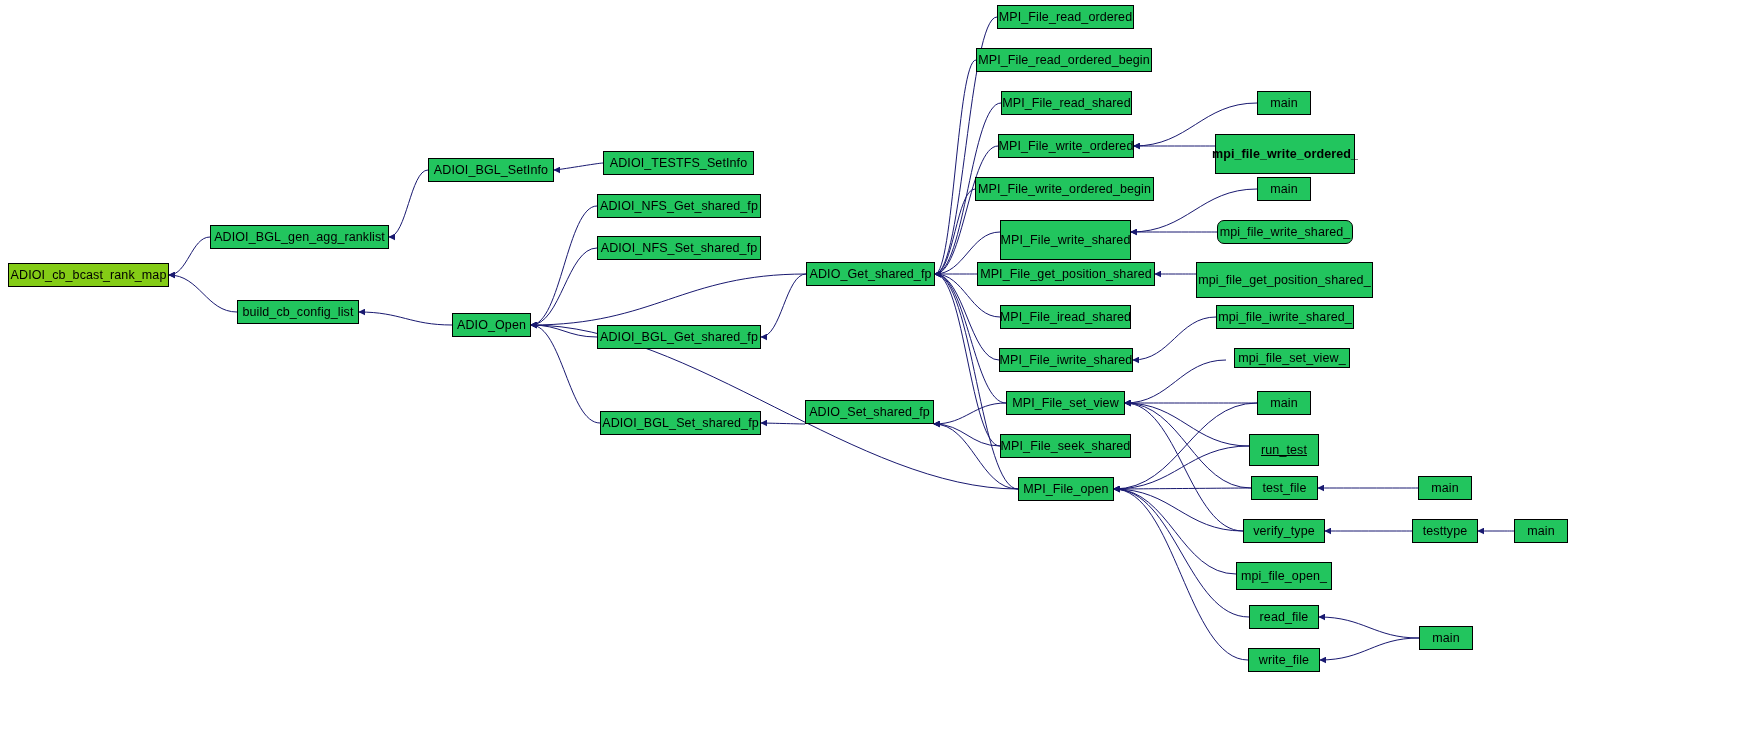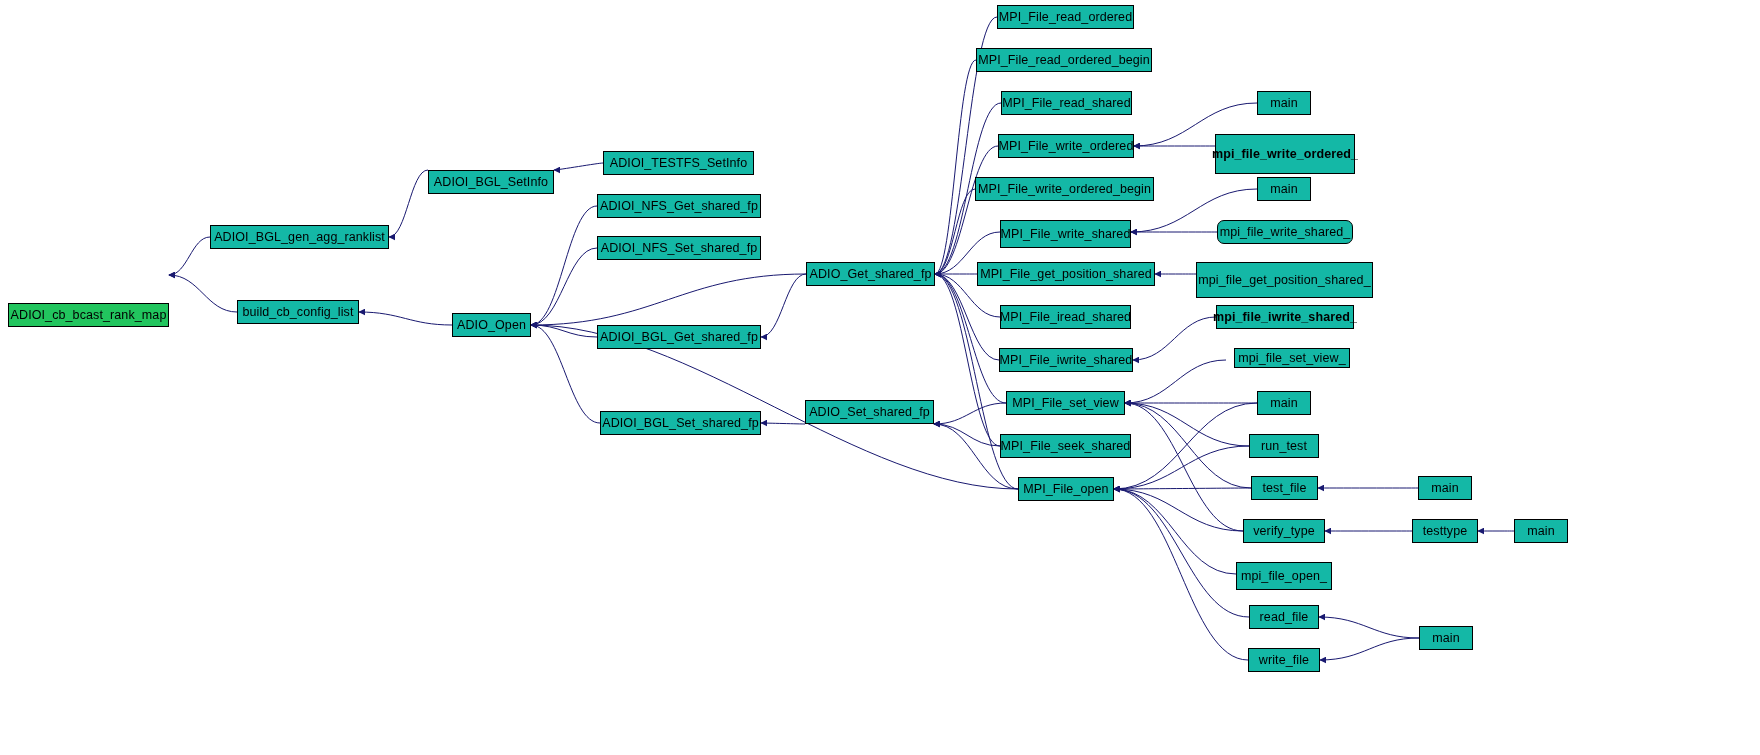--- a/index.html
+++ b/index.html
@@ -14,34 +14,33 @@
   #edges{
     position:absolute;
     left:0;top:0;
     width:1760px;height:755px;
     pointer-events:none;
   }
   .node{
     position:absolute;
     box-sizing:border-box;
     border:1px solid #000000;
-    background:#14b8a6;
+    background:#22c55e;
     color:#000000;
     font-size:12.5px;
     line-height:1;
     display:flex;
     align-items:center;
     justify-content:center;
     white-space:nowrap;
     letter-spacing:0.1px;
     z-index:5;
   }
   .node.highlight{
-    background:#22c55e;
-    margin-top:40px;
+    background:#84cc16;
   }
   .node-label{
     pointer-events:none;
     padding:0 4px;
   }
 </style>
 </head>
 <body>
 
 <div id="canvas">
@@ -105,21 +104,21 @@
         <path d="M 1419 638 C 1374.45 638, 1364.55 660, 1320 660" fill="none" stroke="#191970" stroke-width="1" marker-end="url(#arrow)"></path>
       </g>
   </svg>
   <div id="node-layer">
       <div class="node highlight" style="left: 8px; top: 263px; width: 161px; height: 24px;">
         <span class="node-label">ADIOI_cb_bcast_rank_map</span>
       </div>
       <div class="node" style="left: 210px; top: 225px; width: 179px; height: 24px;">
         <span class="node-label">ADIOI_BGL_gen_agg_ranklist</span>
       </div>
-      <div class="node" style="left: 428px; top: 170px; width: 126px; height: 24px;">
+      <div class="node" style="left: 428px; top: 158px; width: 126px; height: 24px;">
         <span class="node-label">ADIOI_BGL_SetInfo</span>
       </div>
       <div class="node" style="left: 603px; top: 151px; width: 151px; height: 24px;">
         <span class="node-label">ADIOI_TESTFS_SetInfo</span>
       </div>
       <div class="node" style="left: 237px; top: 300px; width: 122px; height: 24px;">
         <span class="node-label">build_cb_config_list</span>
       </div>
       <div class="node" style="left: 452px; top: 313px; width: 79px; height: 24px;">
         <span class="node-label">ADIO_Open</span>
@@ -150,21 +149,21 @@
       </div>
       <div class="node" style="left: 1001px; top: 91px; width: 131px; height: 24px;">
         <span class="node-label">MPI_File_read_shared</span>
       </div>
       <div class="node" style="left: 998px; top: 134px; width: 136px; height: 24px;">
         <span class="node-label">MPI_File_write_ordered</span>
       </div>
       <div class="node" style="left: 975px; top: 177px; width: 179px; height: 24px;">
         <span class="node-label">MPI_File_write_ordered_begin</span>
       </div>
-      <div class="node" style="left: 1000px; top: 220px; width: 131px; height: 28px;">
+      <div class="node" style="left: 1000px; top: 220px; width: 131px; height: 40px;">
         <span class="node-label">MPI_File_write_shared</span>
       </div>
       <div class="node" style="left: 977px; top: 262px; width: 178px; height: 24px;">
         <span class="node-label">MPI_File_get_position_shared</span>
       </div>
       <div class="node" style="left: 1000px; top: 305px; width: 131px; height: 24px;">
         <span class="node-label">MPI_File_iread_shared</span>
       </div>
       <div class="node" style="left: 999px; top: 348px; width: 134px; height: 24px;">
         <span class="node-label">MPI_File_iwrite_shared</span>
@@ -186,30 +185,30 @@
       </div>
       <div class="node" style="left: 1257px; top: 177px; width: 54px; height: 24px;">
         <span class="node-label">main</span>
       </div>
       <div class="node" style="left: 1217px; top: 220px; width: 136px; height: 24px; border-radius: 7px;">
         <span class="node-label">mpi_file_write_shared_</span>
       </div>
       <div class="node" style="left: 1196px; top: 262px; width: 177px; height: 36px;">
         <span class="node-label">mpi_file_get_position_shared_</span>
       </div>
-      <div class="node" style="left: 1216px; top: 305px; width: 138px; height: 24px; font-weight: bold;">
+      <div class="node" style="left: 1216px; top: 305px; width: 138px; height: 24px;">
         <span class="node-label">mpi_file_iwrite_shared_</span>
       </div>
       <div class="node" style="left: 1226px; top: 348px; width: 116px; height: 20px; margin-left: 8px;">
         <span class="node-label">mpi_file_set_view_</span>
       </div>
       <div class="node" style="left: 1257px; top: 391px; width: 54px; height: 24px;">
         <span class="node-label">main</span>
       </div>
-      <div class="node" style="left: 1249px; top: 434px; width: 70px; height: 24px;">
+      <div class="node" style="left: 1249px; top: 434px; width: 70px; height: 32px; text-decoration: underline;">
         <span class="node-label">run_test</span>
       </div>
       <div class="node" style="left: 1251px; top: 476px; width: 67px; height: 24px;">
         <span class="node-label">test_file</span>
       </div>
       <div class="node" style="left: 1418px; top: 476px; width: 54px; height: 24px;">
         <span class="node-label">main</span>
       </div>
       <div class="node" style="left: 1243px; top: 519px; width: 82px; height: 24px;">
         <span class="node-label">verify_type</span>

